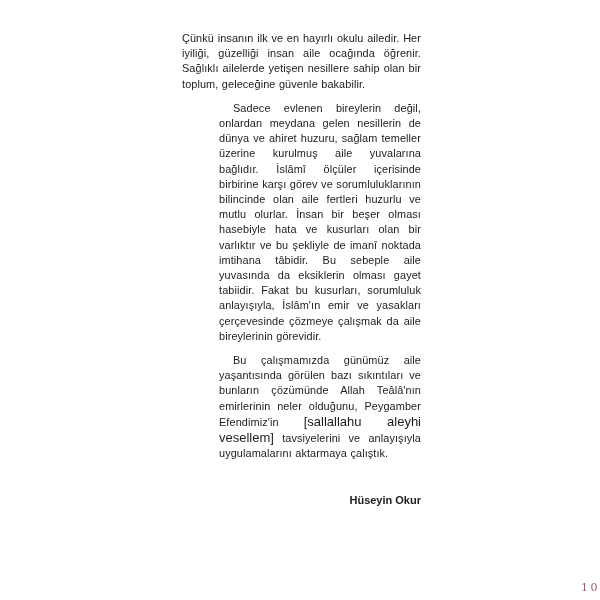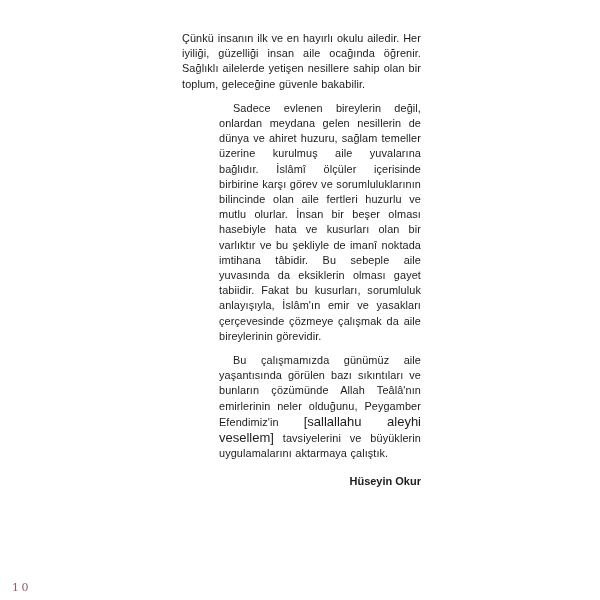--- a/index.html
+++ b/index.html
@@ -32,46 +32,46 @@
   }
   .body-par.indented {
     text-indent: 14px;
     margin-left: 37px;
   }
   .honorific {
     font-size: 13px;
     letter-spacing: 0;
   }
   .author-signature {
-    margin-top: 14px;
+    margin-top: 33px;
     font-size: 11px;
     font-weight: 700;
     text-align: right;
     color: #1c1c1c;
   }
   .page-footer {
     position: absolute;
-    left: 12px;
+    left: 5px;
     right: 0;
     top: 577px;
-    text-align: left;
+    text-align: right;
   }
   .page-number {
     font-family: "DejaVu Serif", serif;
     font-size: 11px;
     letter-spacing: 2.5px;
     color: #9a5a68;
   }
 </style>
 </head>
 <body>
 
 <div class="book-page">
   <div class="page-content">
     <p class="body-par">Çünkü insanın ilk ve en hayırlı okulu ailedir. Her iyiliği, güzelliği insan aile ocağında öğrenir. Sağlıklı ailelerde yetişen nesillere sahip olan bir toplum, geleceğine güvenle bakabilir.</p>
     <p class="body-par indented">Sadece evlenen bireylerin değil, onlardan meydana gelen nesillerin de dünya ve ahiret huzuru, sağlam temeller üzerine kurulmuş aile yuvalarına bağlıdır. İslâmî ölçüler içerisinde birbirine karşı görev ve sorumluluklarının bilincinde olan aile fertleri huzurlu ve mutlu olurlar. İnsan bir beşer olması hasebiyle hata ve kusurları olan bir varlıktır ve bu şekliyle de imanî noktada imtihana tâbidir. Bu sebeple aile yuvasında da eksiklerin olması gayet tabiidir. Fakat bu kusurları, sorumluluk anlayışıyla, İslâm'ın emir ve yasakları çerçevesinde çözmeye çalışmak da aile bireylerinin görevidir.</p>
-    <p class="body-par indented"><span>Bu çalışmamızda günümüz aile yaşantısında görülen bazı sıkıntıları ve bunların çözümünde Allah Teâlâ'nın emirlerinin neler olduğunu, Peygamber Efendimiz'in </span><span class="honorific">[sallallahu aleyhi vesellem]</span><span> tavsiyelerini ve büyüklerin uygulamalarını aktarmaya çalıştık.</span></p>
+    <p class="body-par indented"><span>Bu çalışmamızda günümüz aile yaşantısında görülen bazı sıkıntıları ve bunların çözümünde Allah Teâlâ'nın emirlerinin neler olduğunu, Peygamber Efendimiz'in </span><span class="honorific">[sallallahu aleyhi vesellem]</span><span> tavsiyelerini ve anlayışıyla uygulamalarını aktarmaya çalıştık.</span></p>
     <div class="author-signature">Hüseyin Okur</div>
   </div>
   <div class="page-footer">
     <span class="page-number">10</span>
   </div>
 </div>
 
 </body></html>

